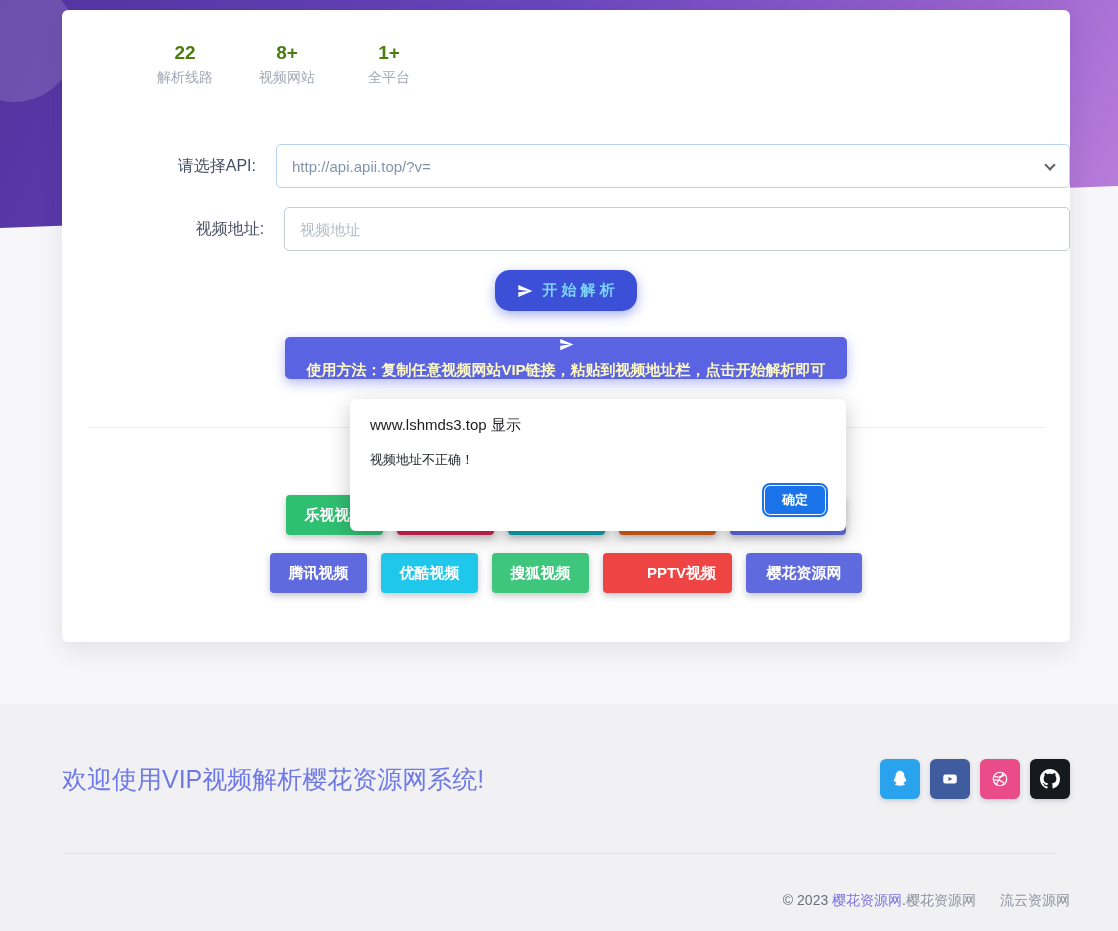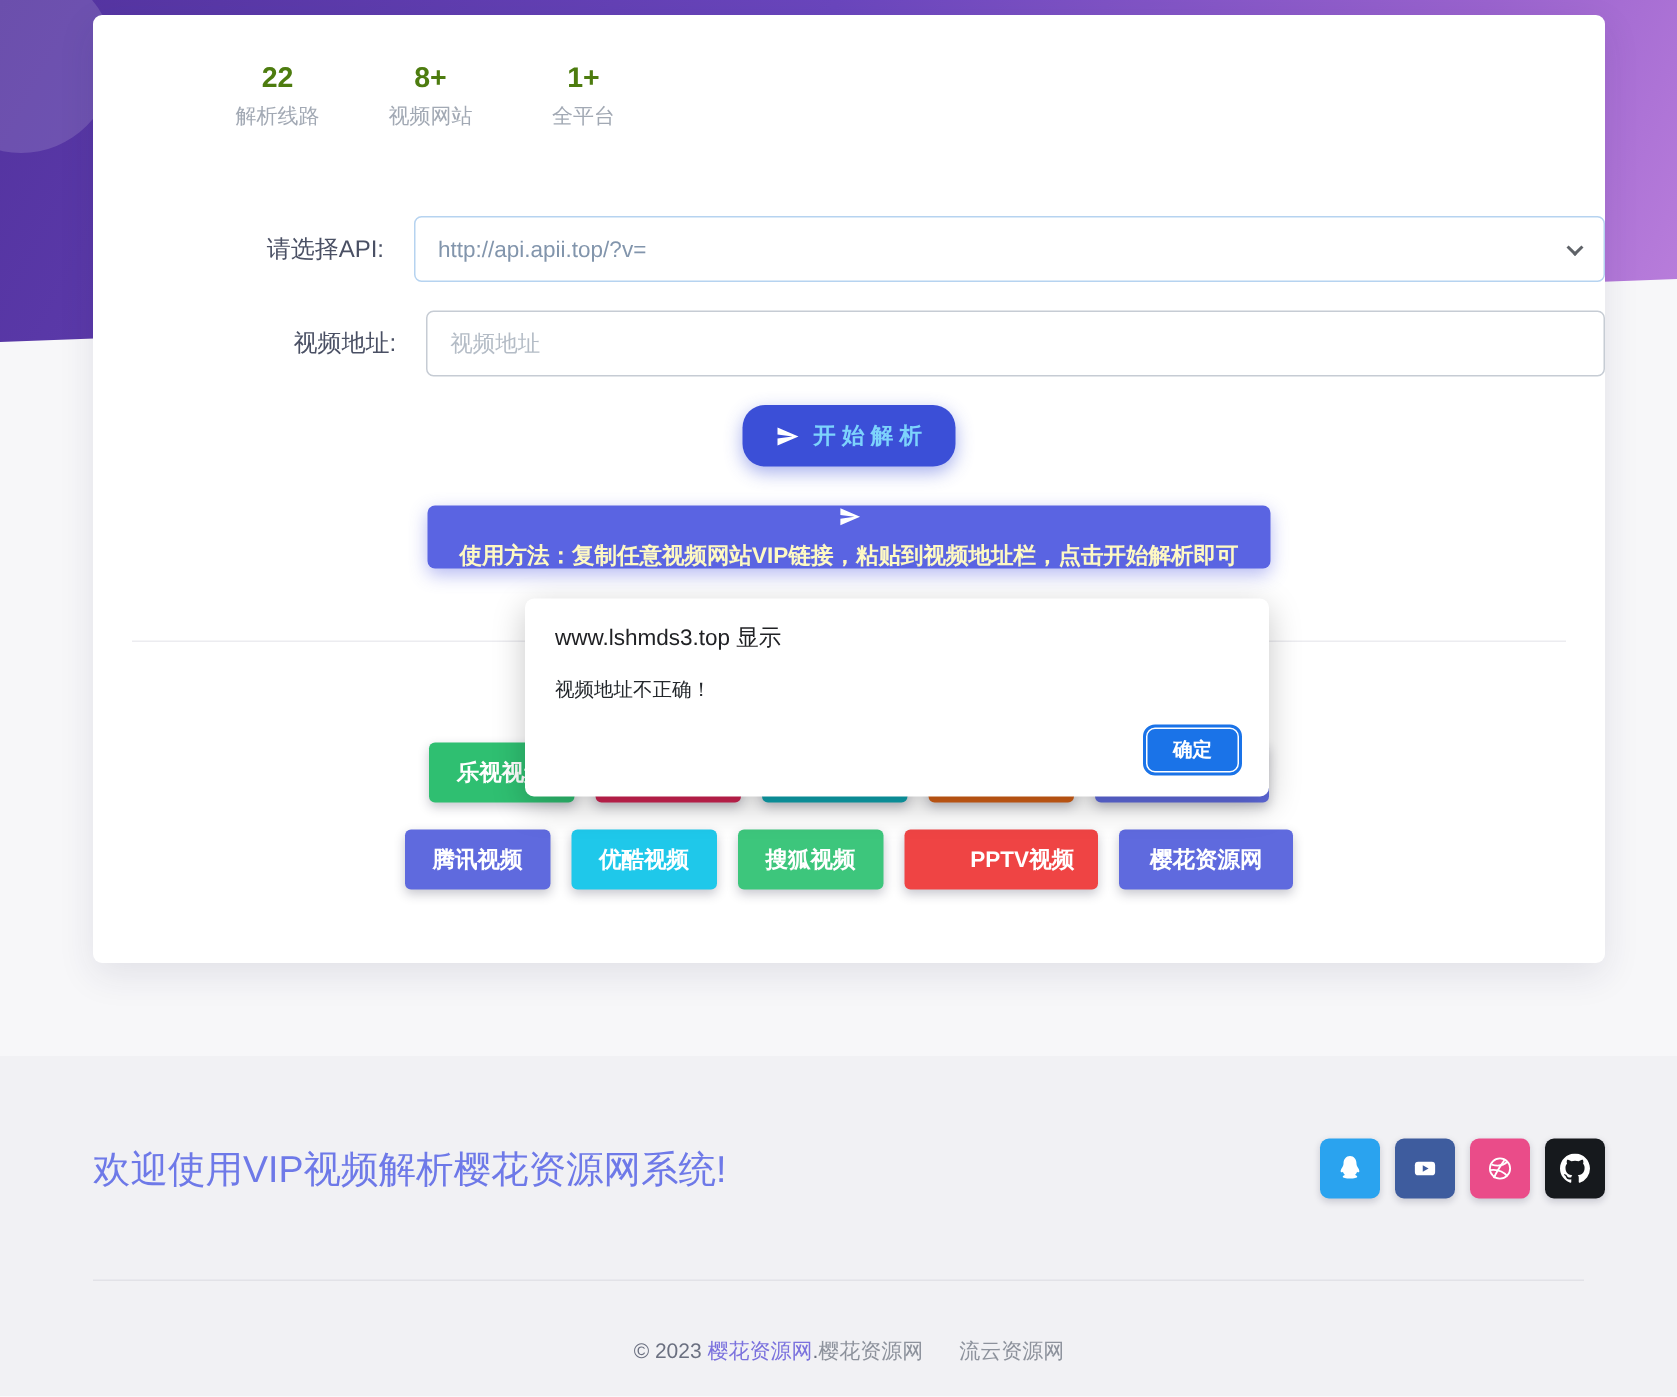--- a/index.html
+++ b/index.html
@@ -115,21 +115,21 @@
   .welcome-text { font-size:25px; color:#6e79e8; }
   .social-row { display:flex; gap:10px; }
   .social-btn {
     width:40px; height:40px; border-radius:6px; cursor:pointer;
     display:flex; align-items:center; justify-content:center;
     box-shadow:0 2px 5px rgba(30,30,60,0.18);
   }
   .social-btn svg { display:block; }
   .footer-divider { margin:54px 62px 0 62px; border:none; border-top:1px solid #e2e2e7; }
   .footer-bottom {
-    display:flex; align-items:center; justify-content:center;
+    display:flex; align-items:center; justify-content:flex-end;
     padding:38px 48px 0 62px; font-size:14px;
   }
   .copyright { color:#6b7080; }
   .copyright a { color:#7a71dd; text-decoration:none; }
   .footer-links { display:flex; gap:24px; }
   .footer-links a { color:#8d929c; text-decoration:none; font-size:14px; }
 </style>
 </head>
 <body>
 

